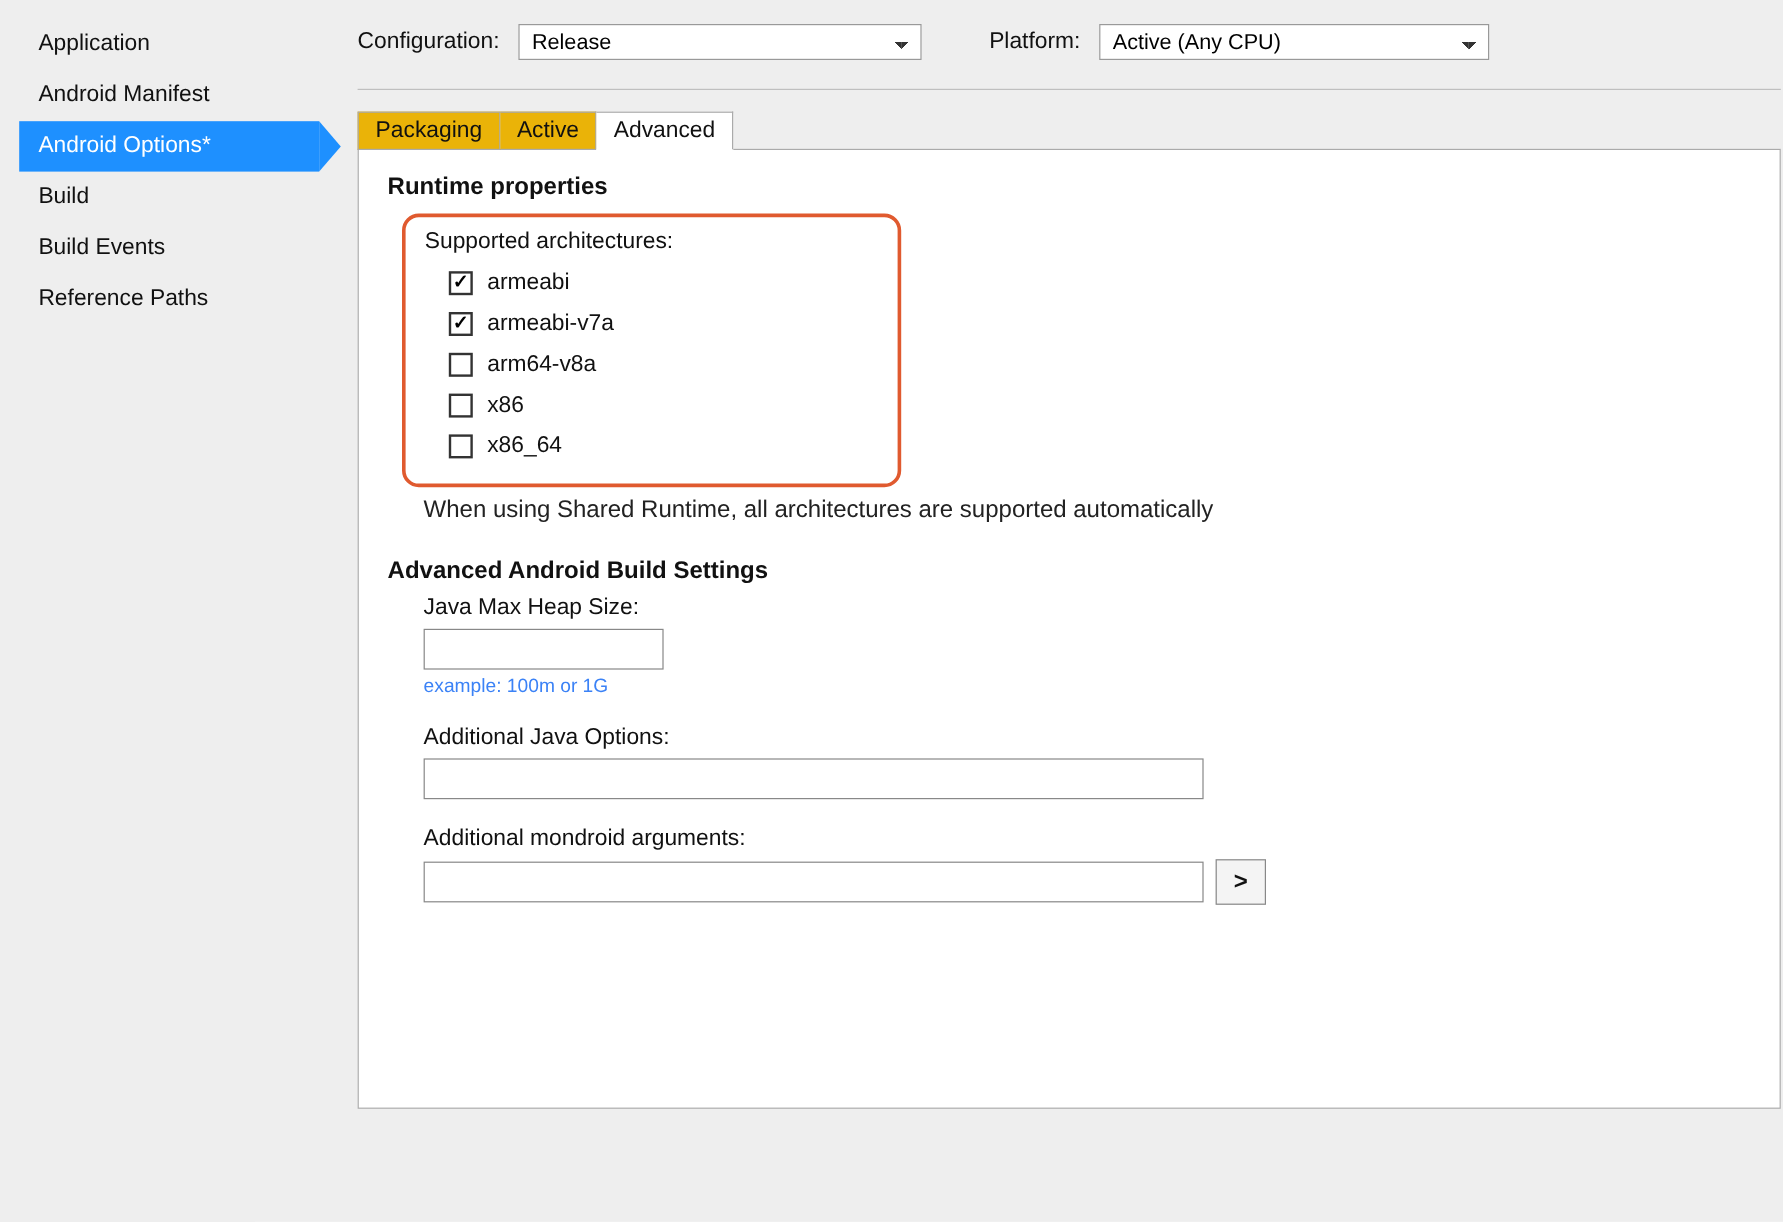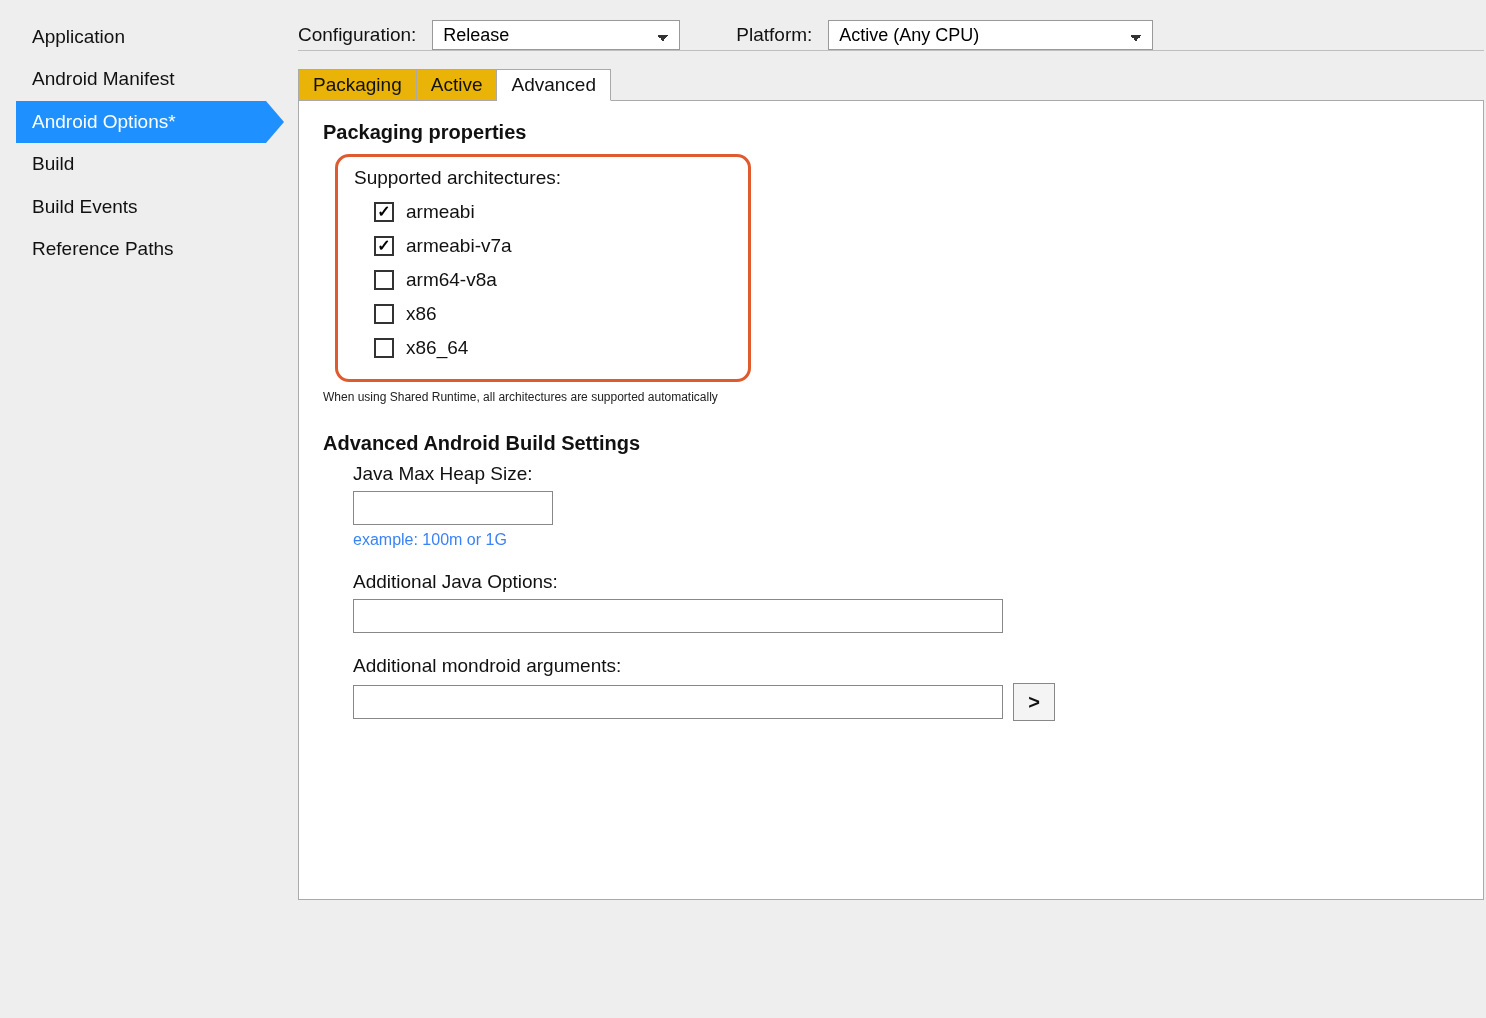--- a/index.html
+++ b/index.html
@@ -45,37 +45,38 @@
   }
   .main {
     position: absolute;
     left: 298px; top: 20px;
     right: 2px;
   }
   .toprow {
     display: flex;
     align-items: center;
     gap: 16px;
+    padding-bottom: 24px;
     border-bottom: 1px solid #bfbfbf;
   }
   .toprow label { font-size: 19px; }
   .select {
     appearance: none;
     background: #fff;
     border: 1px solid #999;
     padding: 4px 32px 4px 10px;
     font-size: 18px;
     font-family: inherit;
     background-image: linear-gradient(45deg, transparent 50%, #333 50%),
                       linear-gradient(135deg, #333 50%, transparent 50%);
     background-position: calc(100% - 16px) 14px, calc(100% - 10px) 14px;
     background-size: 6px 6px, 6px 6px;
     background-repeat: no-repeat;
   }
-  #cfgsel { width: 248px; }
+  #cfgsel { width: 336px; }
   #platsel { width: 325px; }
   .tabs {
     display: flex;
     margin-top: 18px;
   }
   .tab {
     padding: 4px 14px;
     border: 1px solid #aaa;
     background: #eab308;
     font-size: 19px;
@@ -124,21 +125,22 @@
     cursor: pointer;
   }
   .chk.checked::after {
     content: "✓";
     font-size: 16px;
     line-height: 1;
     color: #000;
     font-weight: bold;
   }
   .hint {
-    font-size: 12px;
+    font-size: 20px;
+    margin-left: 30px;
     margin-top: 6px;
     color: #222;
   }
   .section2 {
     margin-top: 28px;
   }
   .field-block { margin-left: 30px; margin-top: 8px; }
   .field-label { font-size: 19px; margin-bottom: 6px; }
   .txt {
     border: 1px solid #888;
@@ -189,21 +191,21 @@
       </select>
     </div>
 
     <div class="tabs">
       <div class="tab">Packaging</div>
       <div class="tab">Active</div>
       <div class="tab active">Advanced</div>
     </div>
 
     <div class="panel">
-      <div class="section-title">Packaging properties</div>
+      <div class="section-title">Runtime properties</div>
 
       <div class="arch-box">
         <div class="arch-label">Supported architectures:</div>
 
         <div class="chk-row">
           <span class="chk checked"></span>
           <span>armeabi</span>
         </div>
         <div class="chk-row">
           <span class="chk checked"></span>

